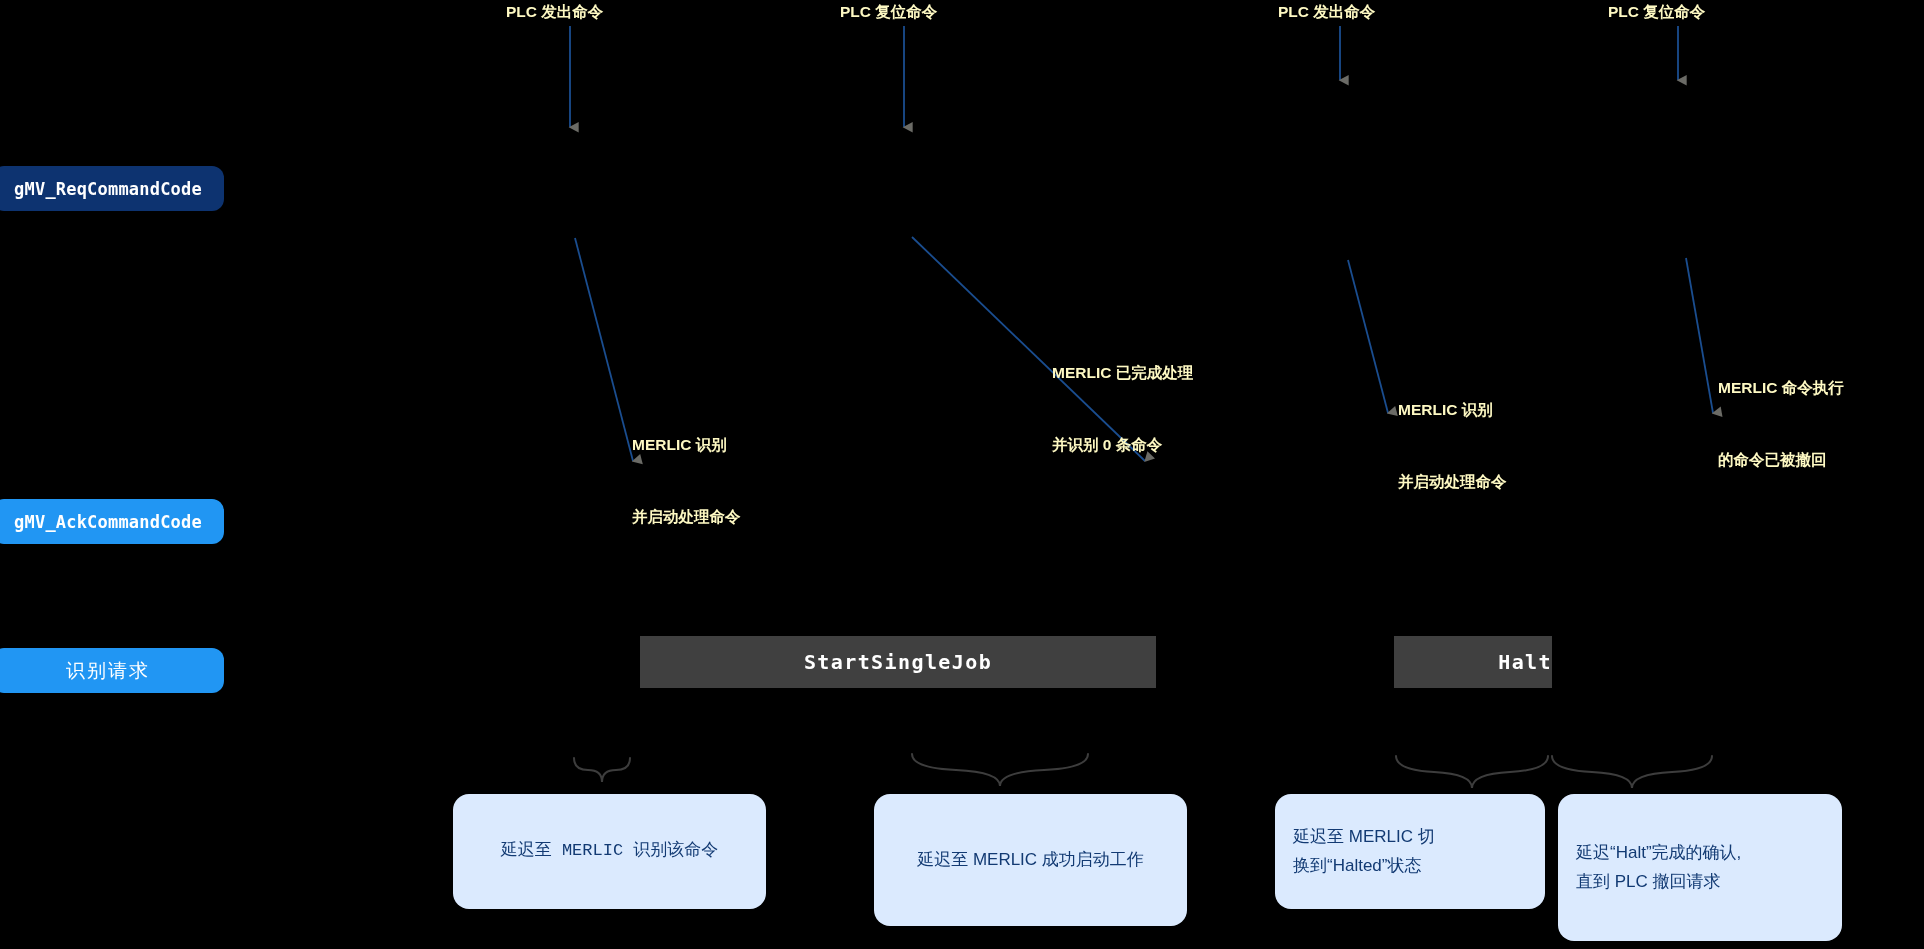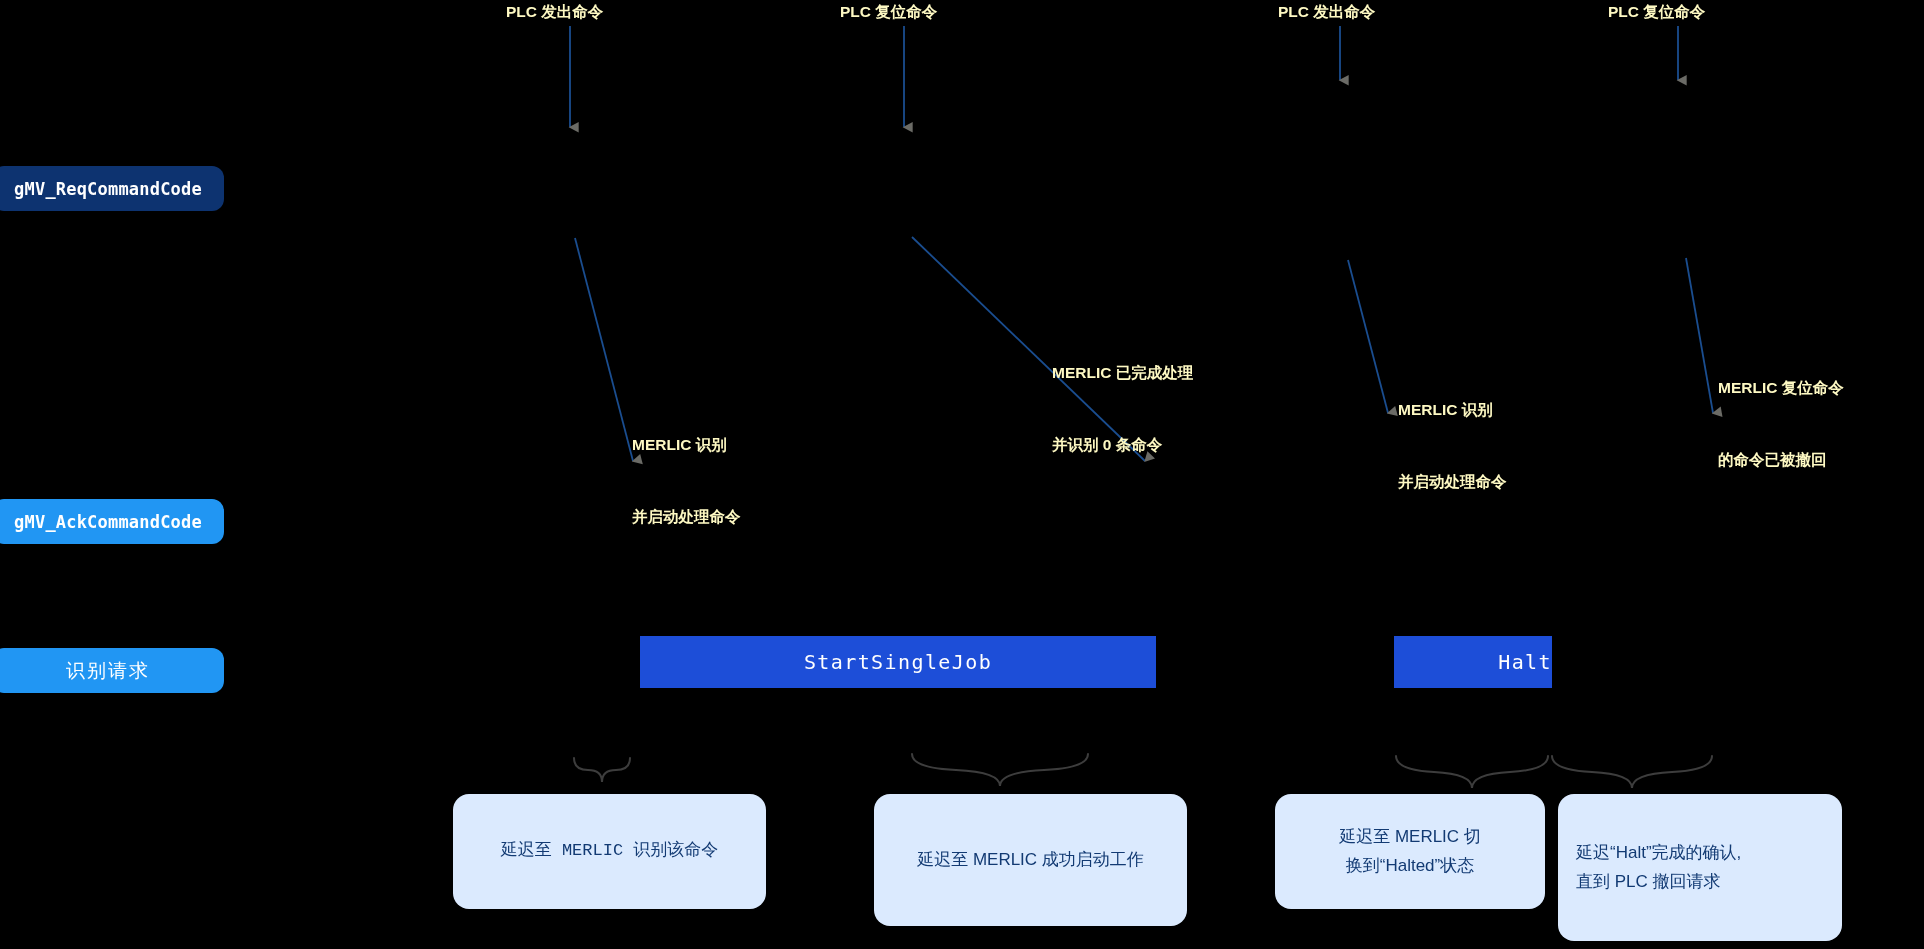--- a/index.html
+++ b/index.html
@@ -72,25 +72,25 @@
     font-weight: 400;
     letter-spacing: 2px;
   }
 
   
   .exec-bar {
     position: absolute;
     display: flex;
     align-items: center;
     justify-content: center;
-    background: #1d4ed8;
+    background: #404040;
     color: #ffffff;
     font-family: "DejaVu Sans Mono", "Liberation Mono", monospace;
     font-size: 20px;
-    font-weight: 400;
+    font-weight: 700;
     letter-spacing: 1.4px;
     box-sizing: border-box;
   }
   .exec-start { left: 640px;  top: 636px; width: 516px; height: 52px; }
   .exec-halt  { left: 1394px; top: 636px; width: 158px; height: 52px; justify-content: flex-end; }
 
   
   .note {
     position: absolute;
     background: #dbeafe;
@@ -100,21 +100,21 @@
     align-items: center;
     justify-content: center;
     text-align: center;
     box-sizing: border-box;
     font-size: 17px;
     line-height: 1.65;
     padding: 0 18px;
   }
   .note-1 { left: 453px;  top: 794px; width: 313px; height: 115px; font-family: Liberation Mono, monospace; }
   .note-2 { left: 874px;  top: 794px; width: 313px; height: 132px; }
-  .note-3 { left: 1275px; top: 794px; width: 270px; height: 115px; text-align: center; }
+  .note-3 { left: 1275px; top: 794px; width: 270px; height: 115px; text-align: left; }
   .note-4 { left: 1558px; top: 794px; width: 284px; height: 147px; text-align: left; }
   .note-3 .txt, .note-4 .txt { width: 100%; }
 
   
   .ann {
     position: absolute;
     color: #fef9c3;
     font-weight: 700;
     font-size: 15.5px;
     line-height: 1.55;
@@ -198,21 +198,21 @@
   </div>
   <div class="ann ann-m2">
     <div>MERLIC 已完成处理</div>
     <div>并识别 0 条命令</div>
   </div>
   <div class="ann ann-m3">
     <div>MERLIC 识别</div>
     <div>并启动处理命令</div>
   </div>
   <div class="ann ann-m4">
-    <div>MERLIC 复位命令</div>
+    <div>MERLIC 命令执行</div>
     <div>的命令已被撤回</div>
   </div>
 
   <div class="note note-1">
     <div class="txt">
       <div>延迟至 MERLIC 识别该命令</div>
     </div>
   </div>
   <div class="note note-2">
     <div class="txt">

